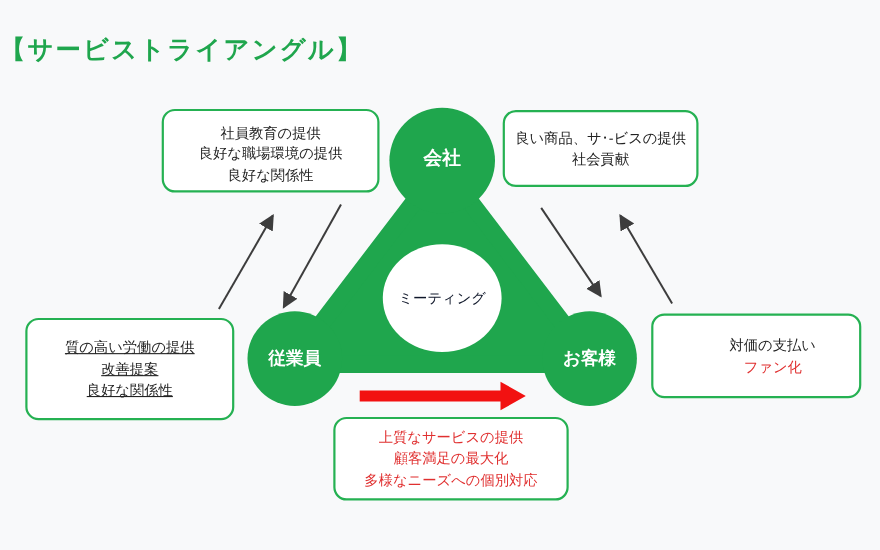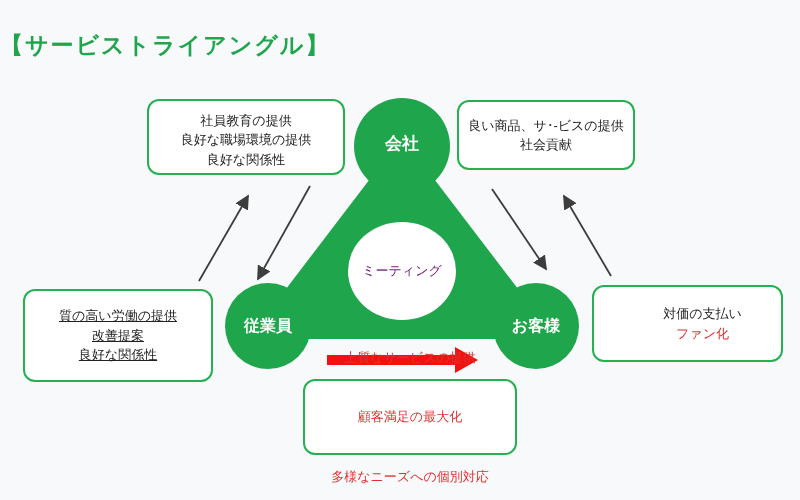--- a/index.html
+++ b/index.html
@@ -38,38 +38,38 @@
     color: var(--text-dark, #222);
     padding: 4px 6px;
   }
   .info-box .line { white-space: nowrap; }
   .info-box .line.red { color: var(--red-text, #e03030); }
 
   #box-top-left  { left: 147px; top: 99px;  width: 198px; height: 76px; justify-content: flex-end; }
   #box-top-right { left: 457px; top: 100px; width: 178px; height: 70px; }
   #box-left      { left: 23px;  top: 289px; width: 190px; height: 93px; text-decoration: underline; }
   #box-right     { left: 592px; top: 285px; width: 191px; height: 77px; padding-left: 36px; }
-  #box-bottom    { left: 303px; top: 379px; width: 214px; height: 76px; gap: 40px; }
+  #box-bottom    { left: 303px; top: 379px; width: 214px; height: 76px; }
 
   .node-label {
     position: absolute;
     text-align: center;
     font-weight: bold;
     color: #ffffff;
   }
   #label-company  { left: 352px; top: 132px; width: 100px; font-size: 17px; }
   #label-employee { left: 218px; top: 316px; width: 100px; font-size: 16px; }
   #label-customer { left: 486px; top: 316px; width: 100px; font-size: 16px; }
   #label-center {
     position: absolute;
     left: 342px; top: 262px; width: 120px;
     text-align: center;
     font-size: 13px;
     font-weight: normal;
-    color: #701a75;
+    color: #0f172a;
   }
 </style>
 </head>
 <body>
 
 <div class="stage">
 
   <svg class="underlay" width="800" height="500" viewBox="0 0 800 500">
     <defs>
       <marker id="arrowDark" markerWidth="9" markerHeight="9" refX="7" refY="4" orient="auto">

